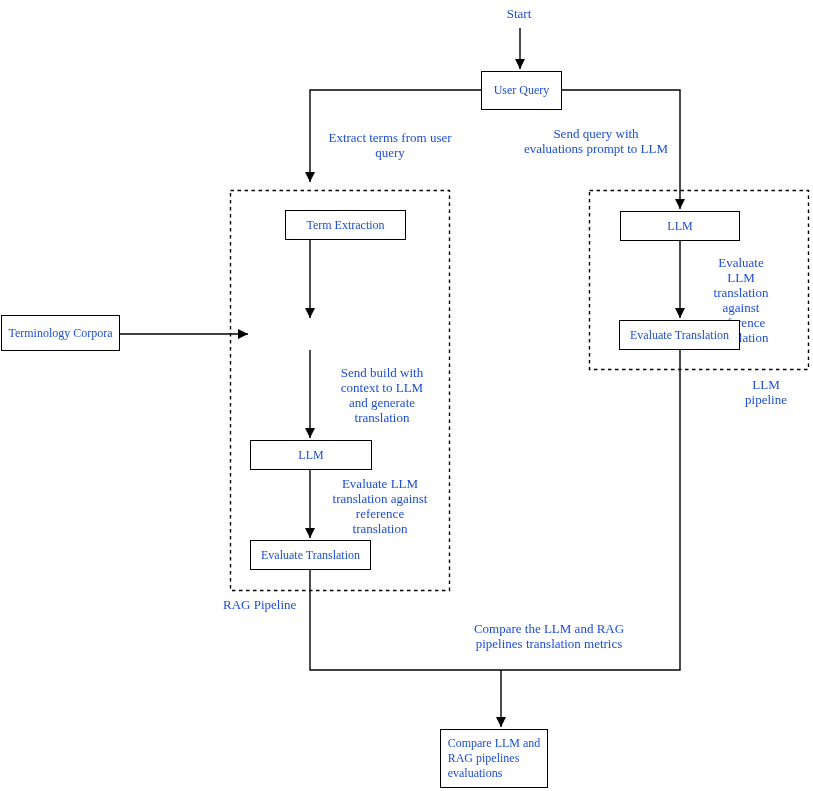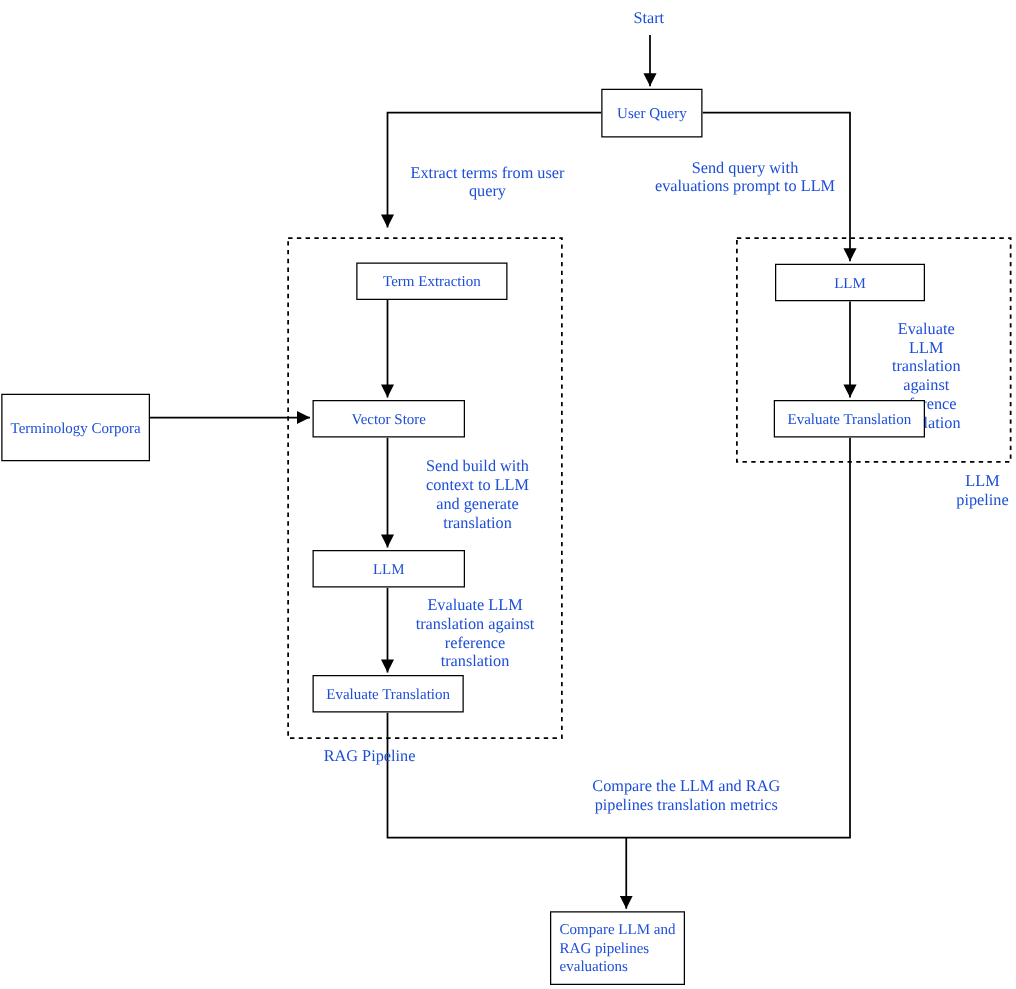--- a/index.html
+++ b/index.html
@@ -40,43 +40,42 @@
     position: absolute;
     text-align: center;
     font-size: 13px;
     line-height: 15px;
     white-space: pre-line;
     transform: translateX(-50%);
   }
   .label.anchor-left {
     transform: none;
     text-align: left;
-    margin-left: 36px;
   }
   
   .n-user-query      { left: 481px; top: 71px;  width: 81px;  height: 39px; }
   .n-term-extraction { left: 250px; top: 210px; width: 121px; height: 30px; margin-left: 35px; }
   .n-vector-store    { left: 250px; top: 320px; width: 122px; height: 30px; }
   .n-rag-llm         { left: 250px; top: 440px; width: 122px; height: 30px; }
   .n-rag-eval        { left: 250px; top: 540px; width: 121px; height: 30px; }
   .n-llm             { left: 620px; top: 211px; width: 120px; height: 30px; }
   .n-llm-eval        { left: 619px; top: 320px; width: 121px; height: 30px; }
-  .n-terminology     { left: 1px;   top: 315px; width: 119px; height: 54px; }
+  .n-terminology     { left: 1px;   top: 315px; width: 119px; height: 36px; }
   .n-compare         { left: 440px; top: 729px; width: 108px; height: 59px; }
   
   .l-start           { left: 519px; top: 6px; }
   .l-extract         { left: 390px; top: 130px; }
   .l-send-query      { left: 596px; top: 126px; }
   .l-search          { left: 382px; top: 254px; }
   .l-send-prompt     { left: 382px; top: 365px; }
   .l-eval-rag        { left: 380px; top: 476px; }
   .l-eval-llm        { left: 741px; top: 255px; }
   .l-compare-metrics { left: 501px; top: 621px; margin-left: 48px; }
   .l-rag-pipeline    { left: 223px; top: 597px; }
-  .l-llm-pipeline    { left: 766px; top: 377px; margin-left: 20px; }
+  .l-llm-pipeline    { left: 766px; top: 377px; }
 </style>
 </head>
 <body>
 
 <div class="canvas">
 
   <svg class="edges" viewBox="0 0 813 791" xmlns="http://www.w3.org/2000/svg">
     <defs>
       <marker id="arrow" viewBox="0 0 10 10" refX="10" refY="5" markerWidth="7.5" markerHeight="7.5" orient="auto-start-reverse">
         <path d="M0,0 L10,5 L0,10 z" fill="#000000"></path>
@@ -117,21 +116,20 @@
 translation against
 reference
 translation</div>
   <div class="label l-compare-metrics">Compare the LLM and RAG
 pipelines translation metrics</div>
   <div class="label anchor-left l-rag-pipeline">RAG Pipeline</div>
   <div class="label l-llm-pipeline">LLM pipeline</div>
 
   <div class="node n-user-query">User Query</div>
   <div class="node n-term-extraction">Term Extraction</div>
-  <div class="node n-vector-store">Vector Store</div>
   <div class="node n-rag-llm">LLM</div>
   <div class="node n-rag-eval">Evaluate Translation</div>
   <div class="node n-llm">LLM</div>
   <div class="node n-llm-eval">Evaluate Translation</div>
   <div class="node n-terminology">Terminology Corpora</div>
   <div class="node n-compare">Compare LLM and
 RAG pipelines
 evaluations</div>
 
 </div>

